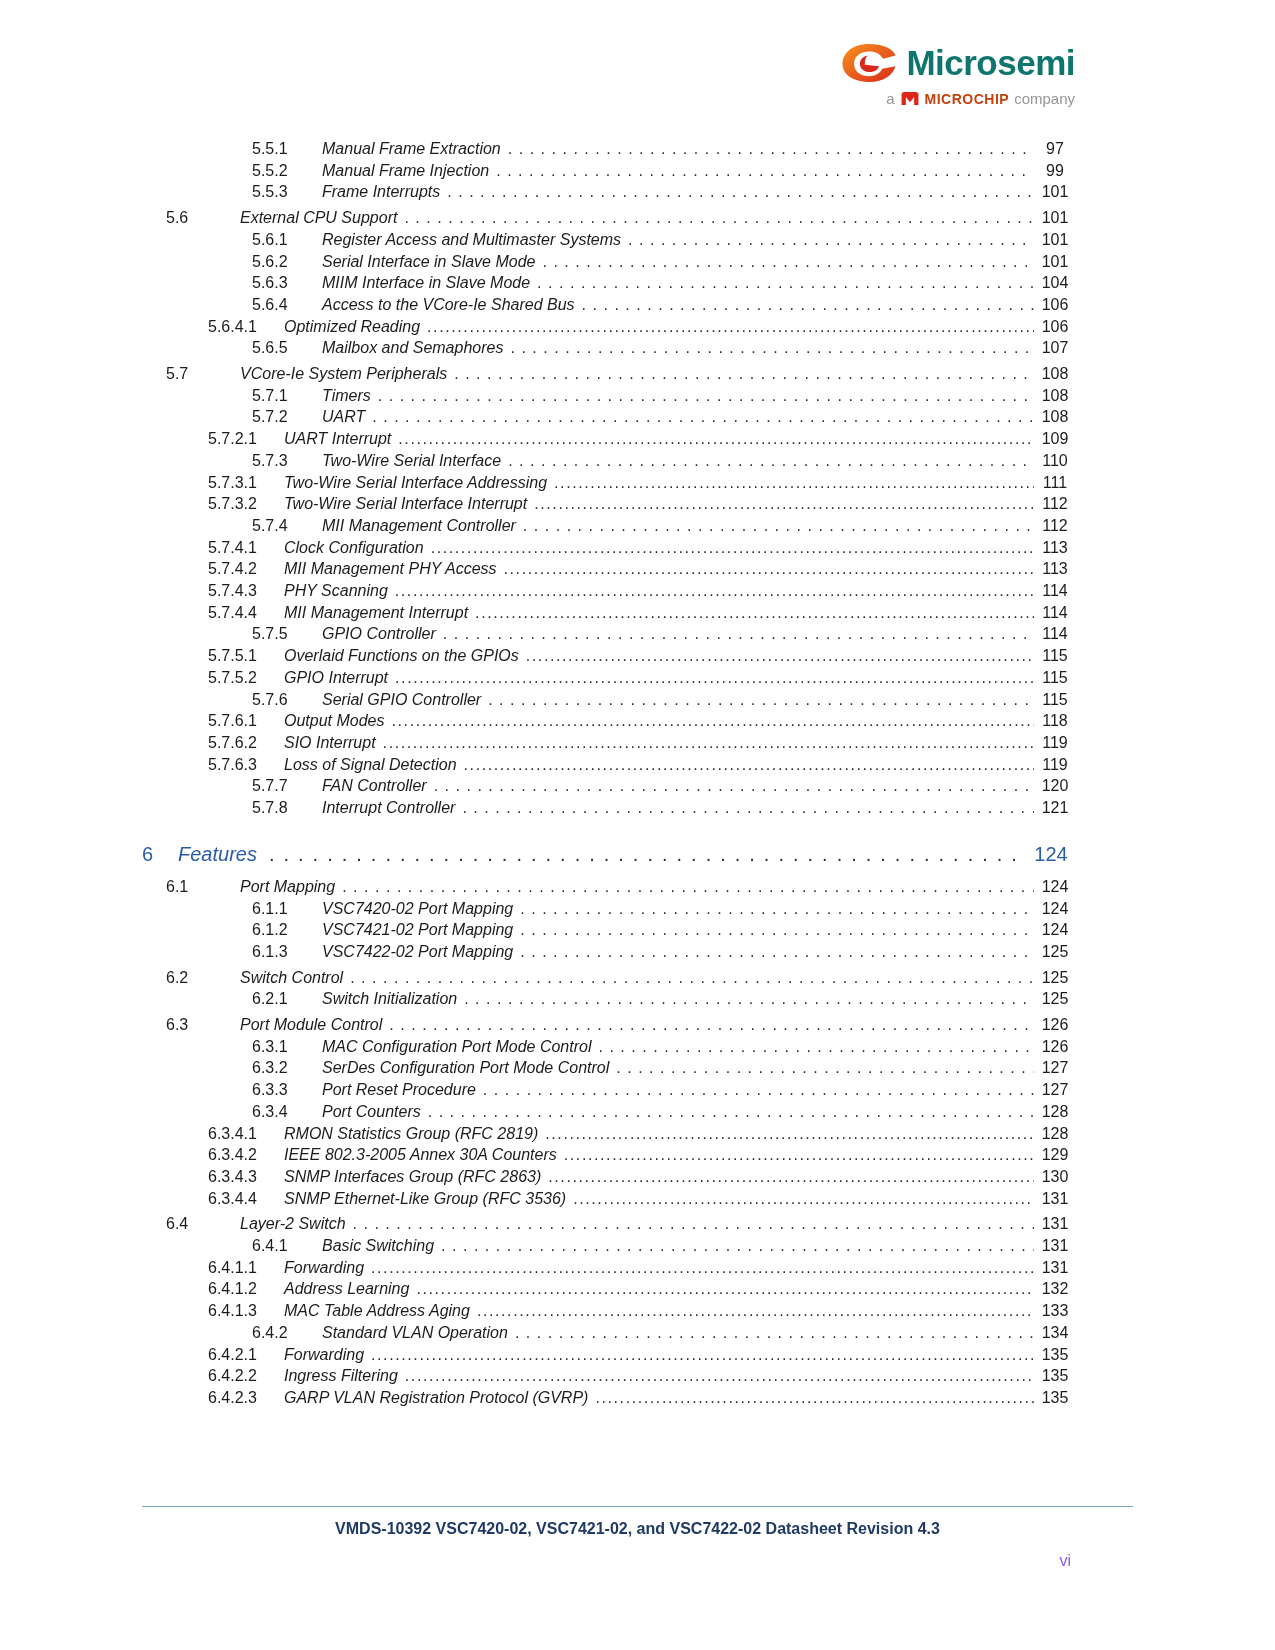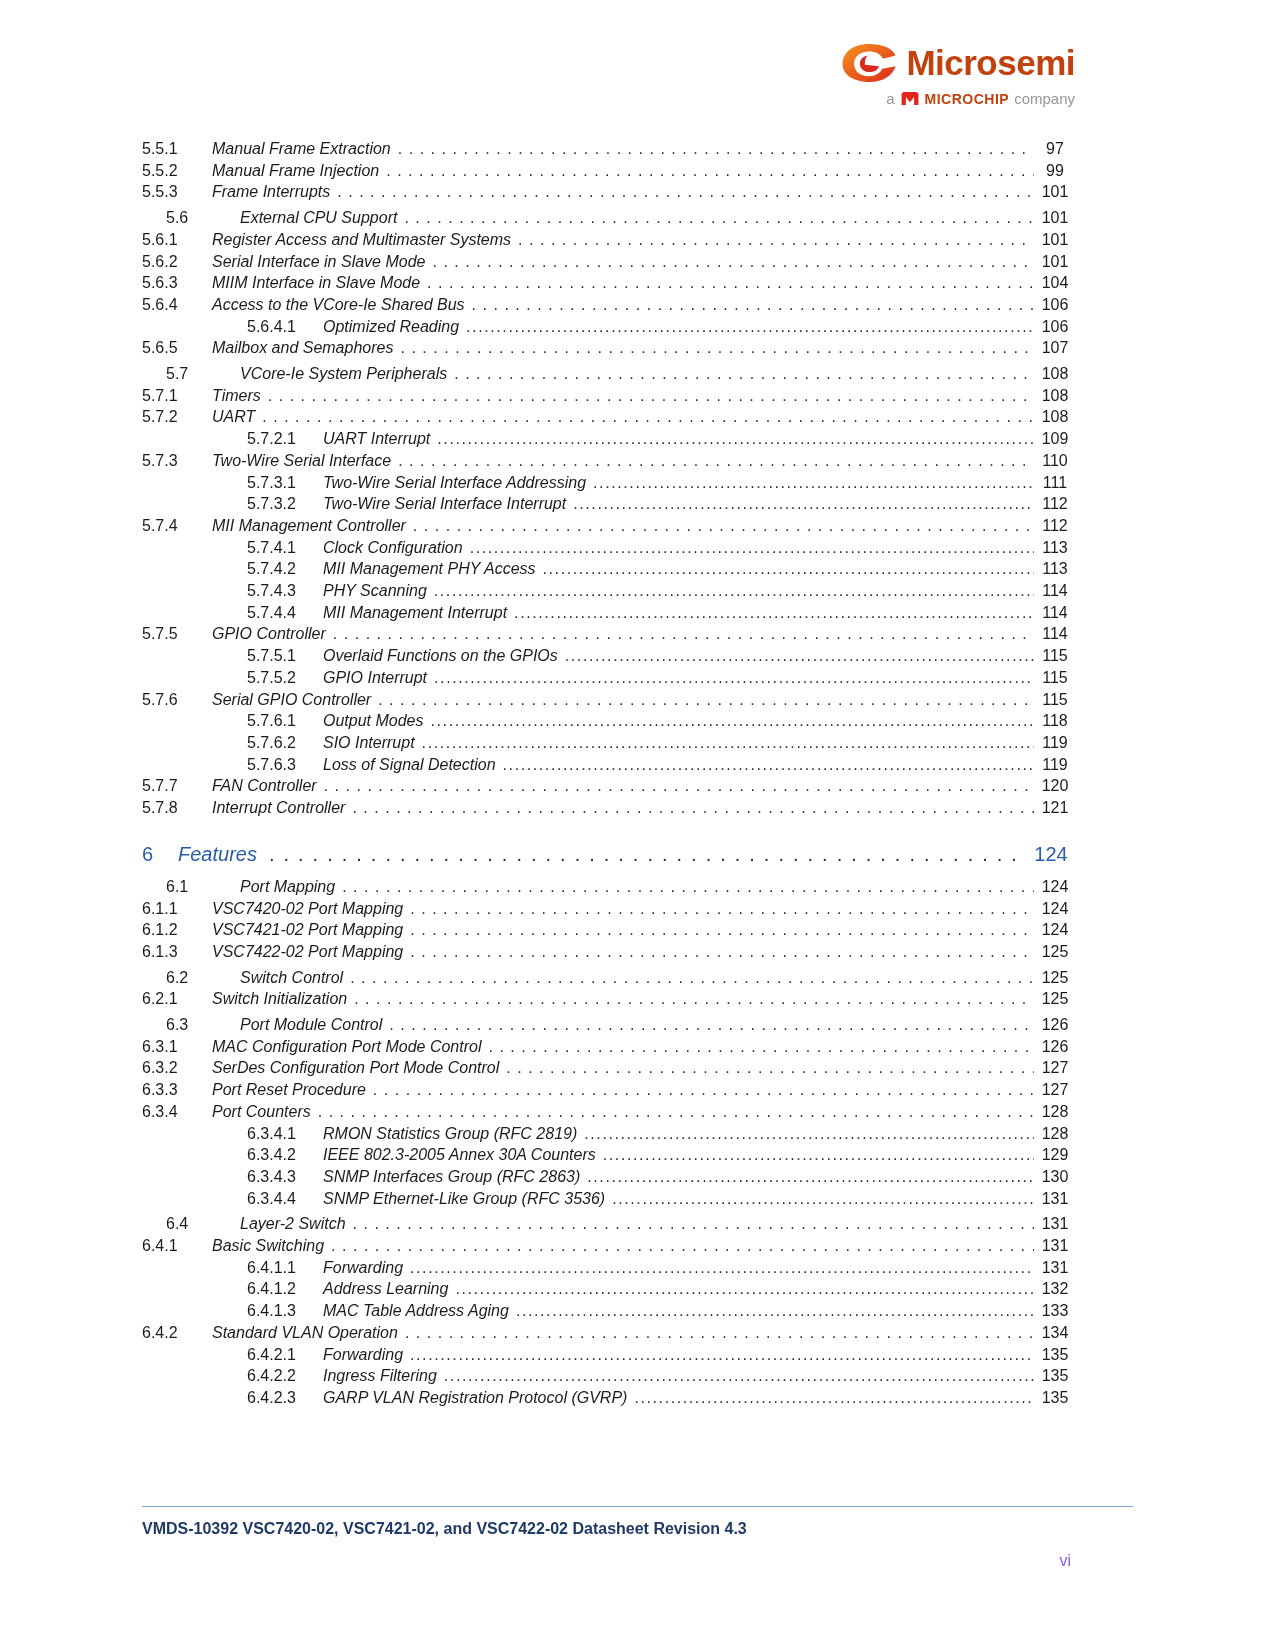--- a/index.html
+++ b/index.html
@@ -3,21 +3,21 @@
 <meta charset="utf-8">
 <style>
   html,body{margin:0;padding:0;background:#ffffff;}
   body{width:1275px;height:1650px;position:relative;font-family:"Liberation Sans",sans-serif;color:#1c1c1e;overflow:hidden;}
   .page{position:absolute;inset:0;}
 
   
   .logo-block{position:absolute;top:42px;right:200px;display:flex;flex-direction:column;align-items:flex-end;}
   .brand-row{display:flex;align-items:center;gap:8px;}
   .brand-row svg{display:block;}
-  .brand-name{font-size:35px;font-weight:bold;color:#c2410c;letter-spacing:-0.5px;}
+  .brand-name{font-size:35px;font-weight:bold;color:#0f766e;letter-spacing:-0.5px;}
   .tagline{display:flex;align-items:center;gap:5px;margin-top:6px;font-size:15px;color:#939598;}
   .tagline .mc-brand{font-weight:bold;color:#c2410c;letter-spacing:0.5px;font-size:14px;}
   .tagline svg{display:block;}
 
   
   .toc{position:absolute;left:142px;top:138px;width:930px;}
   .row{display:flex;align-items:baseline;font-size:16px;line-height:21.7px;color:#1c1c1e;}
   .row .num{flex:none;white-space:nowrap;}
   .row .title{flex:none;white-space:nowrap;font-style:italic;}
   .row .leader{flex:1 1 auto;overflow:hidden;white-space:nowrap;margin:0 4px 0 7px;color:#2a2a2c;}
@@ -26,29 +26,29 @@
 
   .level-1{color:#2b5ca9;font-size:20px;line-height:26px;margin-top:22px;margin-bottom:9px;}
   .level-1 .num{width:36px;}
   .level-1 .leader{color:#2f2f31;margin-left:12px;}
   .level-1 .leader::after{letter-spacing:9px;}
   .level-1 .pg{min-width:42px;}
 
   .level-2{margin-top:4px;}
   .level-2 .num{margin-left:24px;width:74px;}
 
-  .level-3 .num{width:70px;}
-
-  .level-4 .num{margin-left:105px;width:76px;}
+  .level-3 .num{margin-left:110px;width:70px;}
+
+  .level-4 .num{margin-left:66px;width:76px;}
   .level-4 .leader::after{letter-spacing:1.6px;}
 
   
   .footer{position:absolute;left:142px;width:991px;top:1506px;}
   .footer-rule{border-top:1.5px solid #7da3cf;height:0;}
-  .footer-row{position:relative;margin-top:13px;font-size:16px;color:#1f3a66;text-align:left;}
+  .footer-row{position:relative;margin-top:13px;font-size:16px;color:#1f3a66;text-align:center;}
   .footer-text{font-weight:bold;}
   .footer-page{position:absolute;right:62px;top:0;font-weight:normal;color:#8b5cf6;margin-top:32px;}
 </style>
 </head>
 <body>
 
 <div class="page">
 
   <header class="logo-block">
     <div class="brand-row">

